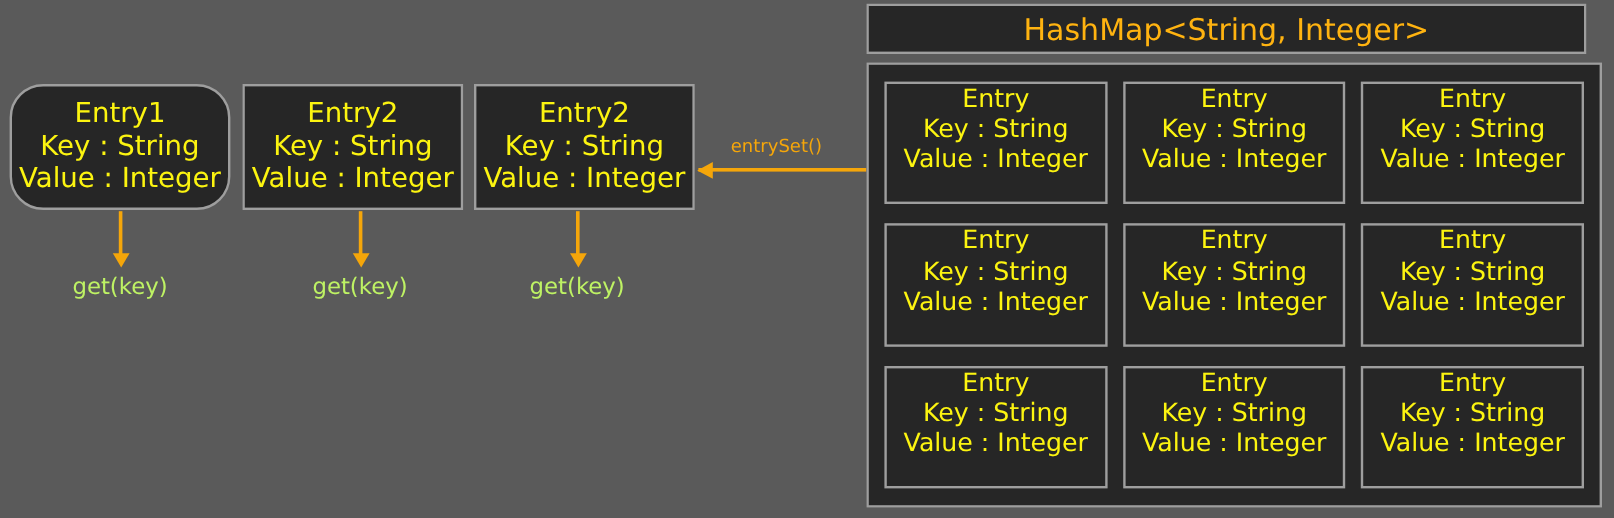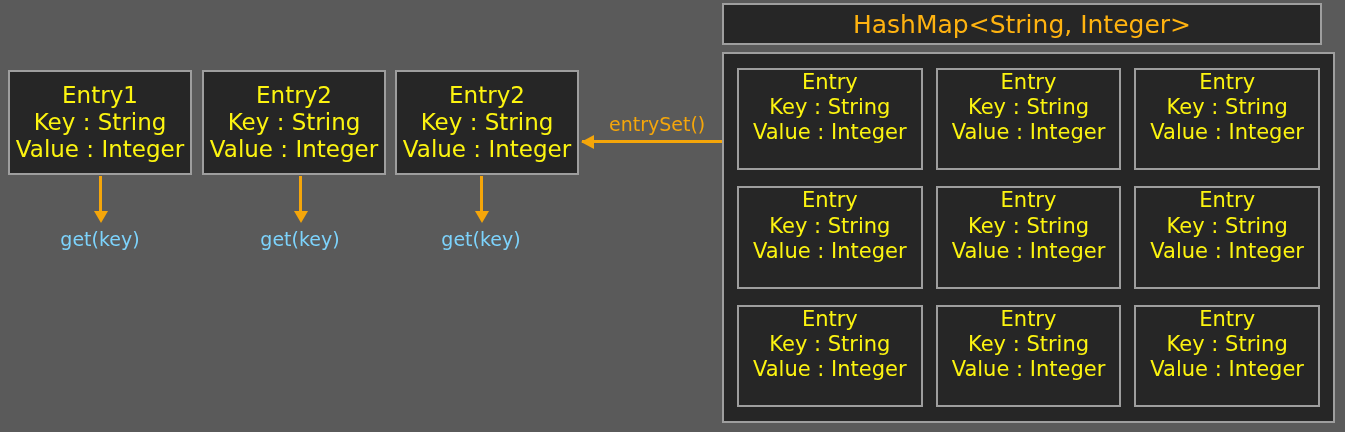--- a/index.html
+++ b/index.html
@@ -23,21 +23,21 @@
     align-items:center;
     justify-content:center;
     color:#fcf410;
     line-height:1.17;
     white-space:nowrap;
   }
   .entry-box .ln{display:block;text-align:center;}
 
   
   .left-box{width:184px;height:105px;top:70px;font-size:23px;}
-  .left-box.b1{left:8px;}
+  .left-box.b1{left:8px;border-radius:28px;}
   .left-box.b2{left:202px;}
   .left-box.b3{left:395px;}
 
   
   .hm-title{
     position:absolute;
     left:722px;top:3px;width:600px;height:42px;
     background:#262626;
     border:2px solid #9e9e9e;
     box-sizing:border-box;
@@ -81,21 +81,21 @@
     content:"";position:absolute;left:-1px;top:50%;
     transform:translateY(-50%);
     width:0;height:0;
     border-top:7px solid transparent;
     border-bottom:7px solid transparent;
     border-right:13px solid #f5a60a;
   }
   .arrow-label{
     position:absolute;
     color:#f5a60a;
-    font-size:19px;
+    font-size:15px;
     white-space:nowrap;
   }
   .entryset-label{left:609px;top:113px;}
 
   .arrow-v{
     position:absolute;
     top:176px;width:3px;height:36px;
     background:#f5a60a;
   }
   .arrow-v::after{
@@ -104,21 +104,21 @@
     width:0;height:0;
     border-left:7px solid transparent;
     border-right:7px solid transparent;
     border-top:12px solid #f5a60a;
   }
   .av1{left:99px;} .av2{left:299px;} .av3{left:480px;}
 
   .get-label{
     position:absolute;
     top:228px;
-    color:#7dd3fc;
+    color:#bef264;
     font-size:19px;
     white-space:nowrap;
     transform:translateX(-50%);
   }
   .gl1{left:100px;} .gl2{left:300px;} .gl3{left:481px;}
 </style>
 </head>
 <body>
 
 <div class="stage">

